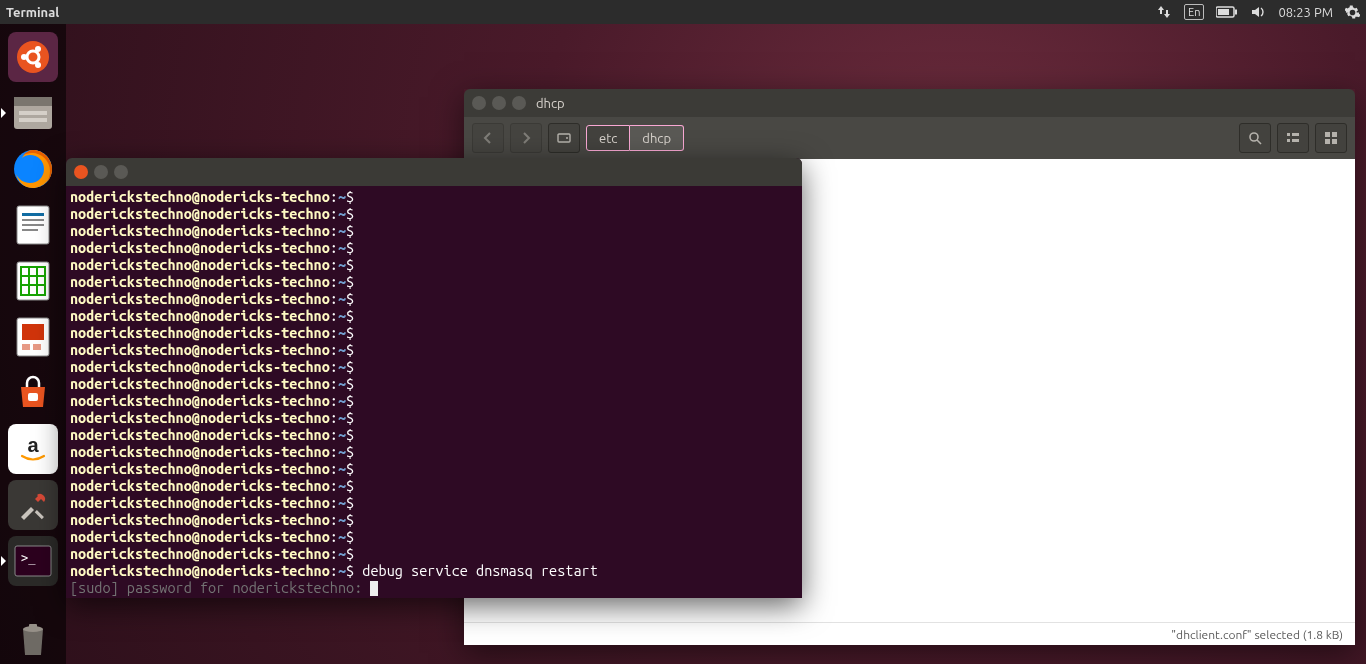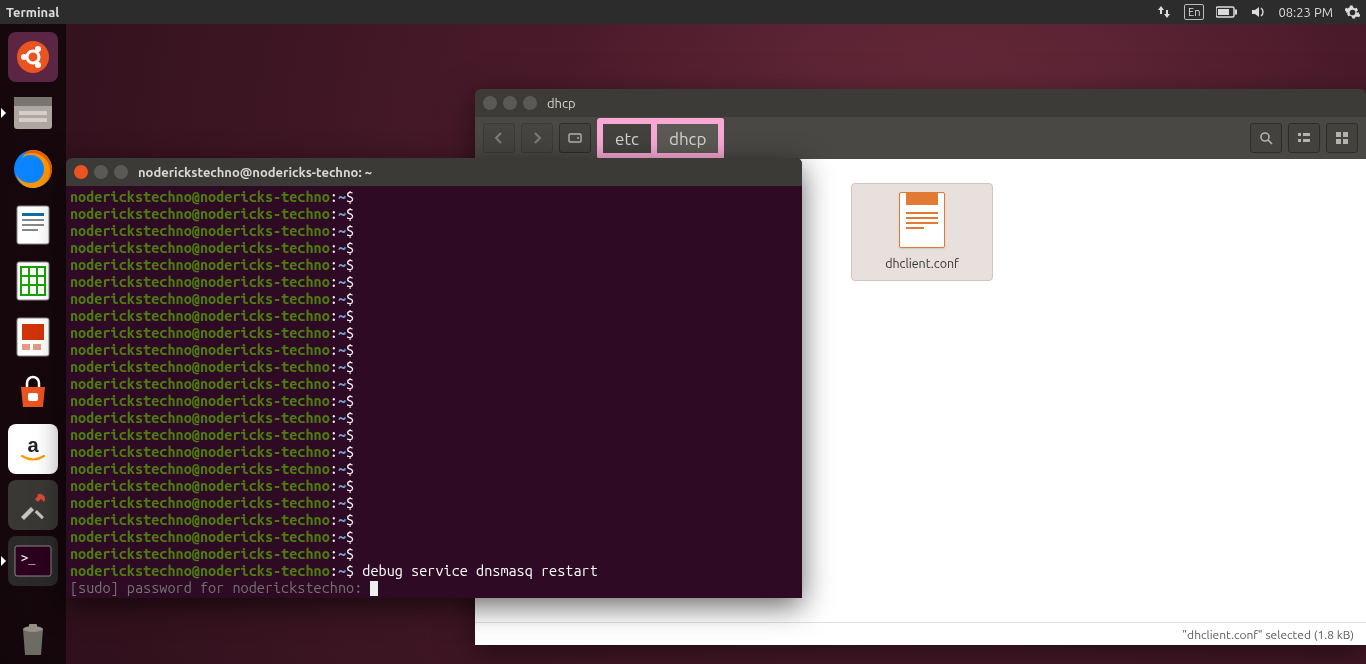--- a/index.html
+++ b/index.html
@@ -41,21 +41,21 @@
   content: ''; position: absolute; left: -7px; top: 50%;
   transform: translateY(-50%);
   width: 0; height: 0;
   border-left: 5px solid #fff;
   border-top: 5px solid transparent; border-bottom: 5px solid transparent;
 }
 .launcher-item.focused { background: rgba(255,255,255,0.08); }
 
 
 .nautilus {
-  position: absolute; top: 89px; left: 475px; width: 891px; height: 556px;
+  position: absolute; top: 89px; left: 464px; width: 891px; height: 556px;
   display: flex; flex-direction: column;
   box-shadow: 0 8px 30px rgba(0,0,0,.5);
   z-index: 60;
 }
 .nautilus-title {
   height: 28px; background: #3c3b37; color: #d8d3cd;
   display: flex; align-items: center; font-size: 13px;
   border-top-left-radius: 6px; border-top-right-radius: 6px;
 }
 .nautilus-title .btns { display: flex; gap: 6px; margin-left: 8px; }
@@ -67,22 +67,22 @@
 }
 .tbtn {
   width: 32px; height: 30px; border: 1px solid #2e2d29;
   background: #43423e; border-radius: 3px; cursor: pointer;
   display: flex; align-items: center; justify-content: center;
   color: #b5b2ac;
 }
 .tbtn.disabled { opacity: .5; cursor: default; }
 .breadcrumb { display: flex; }
 .crumb {
-  border: 6px solid #f9a8d4; background: #43423e;
-  color: #d8d3cd; font-size: 17px; padding: 5px 12px; cursor: pointer;
+  border: 1px solid #f9a8d4; background: #43423e;
+  color: #d8d3cd; font-size: 13px; padding: 5px 12px; cursor: pointer;
 }
 .crumb:first-child { border-top-left-radius: 3px; border-bottom-left-radius: 3px; }
 .crumb:last-child { border-top-right-radius: 3px; border-bottom-right-radius: 3px; }
 .crumb.active { background: #5a5955; }
 .crumb + .crumb { border-left: none; }
 .nautilus .tspace { flex: 1; }
 .nautilus-body { flex: 1; background: #fff; display: flex; flex-wrap: wrap; align-content: flex-start; padding: 24px 12px; gap: 24px 40px; }
 .file-item { width: 142px; display: flex; flex-direction: column; align-items: center; cursor: pointer; font-size: 12.5px; color: #333; text-align: center; padding: 8px 4px; border-radius: 4px; }
 .file-item.selected { background: #e8e0dc; border: 1px solid #d0c5bf; }
 .file-item .label { margin-top: 8px; line-height: 1.25; }
@@ -113,21 +113,21 @@
 .term-title {
   height: 28px; background: #3b3a36;
   border-top-left-radius: 6px; border-top-right-radius: 6px;
   display: flex; align-items: center; color: #dcd8d2; font-family: "Ubuntu",sans-serif; font-size: 13px;
 }
 .term-title .btns { display: flex; gap: 6px; margin-left: 8px; }
 .term-title .wbtn { width: 14px; height: 14px; border-radius: 50%; background: #5a5955; }
 .term-title .wbtn.close { background: #e95420; }
 .term-title .tt { margin-left: 10px; font-weight: 600; }
 .term-body { flex: 1; padding: 2px 4px 4px; overflow: hidden; white-space: pre; }
-.prompt-user { color: #4d7c0f; font-weight: 600; }
+.prompt-user { color: #fef9c3; font-weight: 600; }
 .prompt-path { color: #729fcf; font-weight: 600; }
 .prompt-sep { color: #fff; }
 .term-cmd { color: #fff; }
 .term-out { color: #737373; }
 .cursor { display: inline-block; width: 8px; height: 15px; background: #eee; vertical-align: text-bottom; }
 
 
 .launcher .bottom-spacer { flex: 1; }
 </style>
 </head>
@@ -318,44 +318,33 @@
     <div class="file-item">
       <div class="textfile-icon">
         <div class="ln"></div>
           <div class="ln"></div>
           <div class="ln"></div>
           <div class="ln"></div>
           <div class="ln" style="width:60%"></div>
       </div>
       <span class="label">debug</span>
     </div>
-    <div class="file-item selected">
-      <div class="textfile-icon orange">
-        <div class="stripe"></div>
-        <div class="ln" style="background:#e07a35"></div>
-          <div class="ln" style="background:#e07a35"></div>
-          <div class="ln" style="background:#e07a35"></div>
-          <div class="ln" style="width:55%;background:#e07a35"></div>
-      </div>
-      <span class="label">dhclient.conf</span>
-    </div>
   </div>
   <div class="nautilus-status">
     <span>"dhclient.conf" selected  (1.8 kB)</span>
   </div>
 </div>
 
 <div class="terminal">
   <div class="term-title">
     <div class="btns">
       <div class="wbtn close"></div>
       <div class="wbtn"></div>
       <div class="wbtn"></div>
     </div>
-    <span class="tt">noderickstechno@nodericks-techno: ~</span>
   </div>
   <div class="term-body" id="term-body"><span class="prompt-user">noderickstechno@nodericks-techno</span><span class="prompt-sep">:</span><span class="prompt-path">~</span><span class="prompt-sep">$</span> 
 <span class="prompt-user">noderickstechno@nodericks-techno</span><span class="prompt-sep">:</span><span class="prompt-path">~</span><span class="prompt-sep">$</span> 
 <span class="prompt-user">noderickstechno@nodericks-techno</span><span class="prompt-sep">:</span><span class="prompt-path">~</span><span class="prompt-sep">$</span> 
 <span class="prompt-user">noderickstechno@nodericks-techno</span><span class="prompt-sep">:</span><span class="prompt-path">~</span><span class="prompt-sep">$</span> 
 <span class="prompt-user">noderickstechno@nodericks-techno</span><span class="prompt-sep">:</span><span class="prompt-path">~</span><span class="prompt-sep">$</span> 
 <span class="prompt-user">noderickstechno@nodericks-techno</span><span class="prompt-sep">:</span><span class="prompt-path">~</span><span class="prompt-sep">$</span> 
 <span class="prompt-user">noderickstechno@nodericks-techno</span><span class="prompt-sep">:</span><span class="prompt-path">~</span><span class="prompt-sep">$</span> 
 <span class="prompt-user">noderickstechno@nodericks-techno</span><span class="prompt-sep">:</span><span class="prompt-path">~</span><span class="prompt-sep">$</span> 
 <span class="prompt-user">noderickstechno@nodericks-techno</span><span class="prompt-sep">:</span><span class="prompt-path">~</span><span class="prompt-sep">$</span> 

